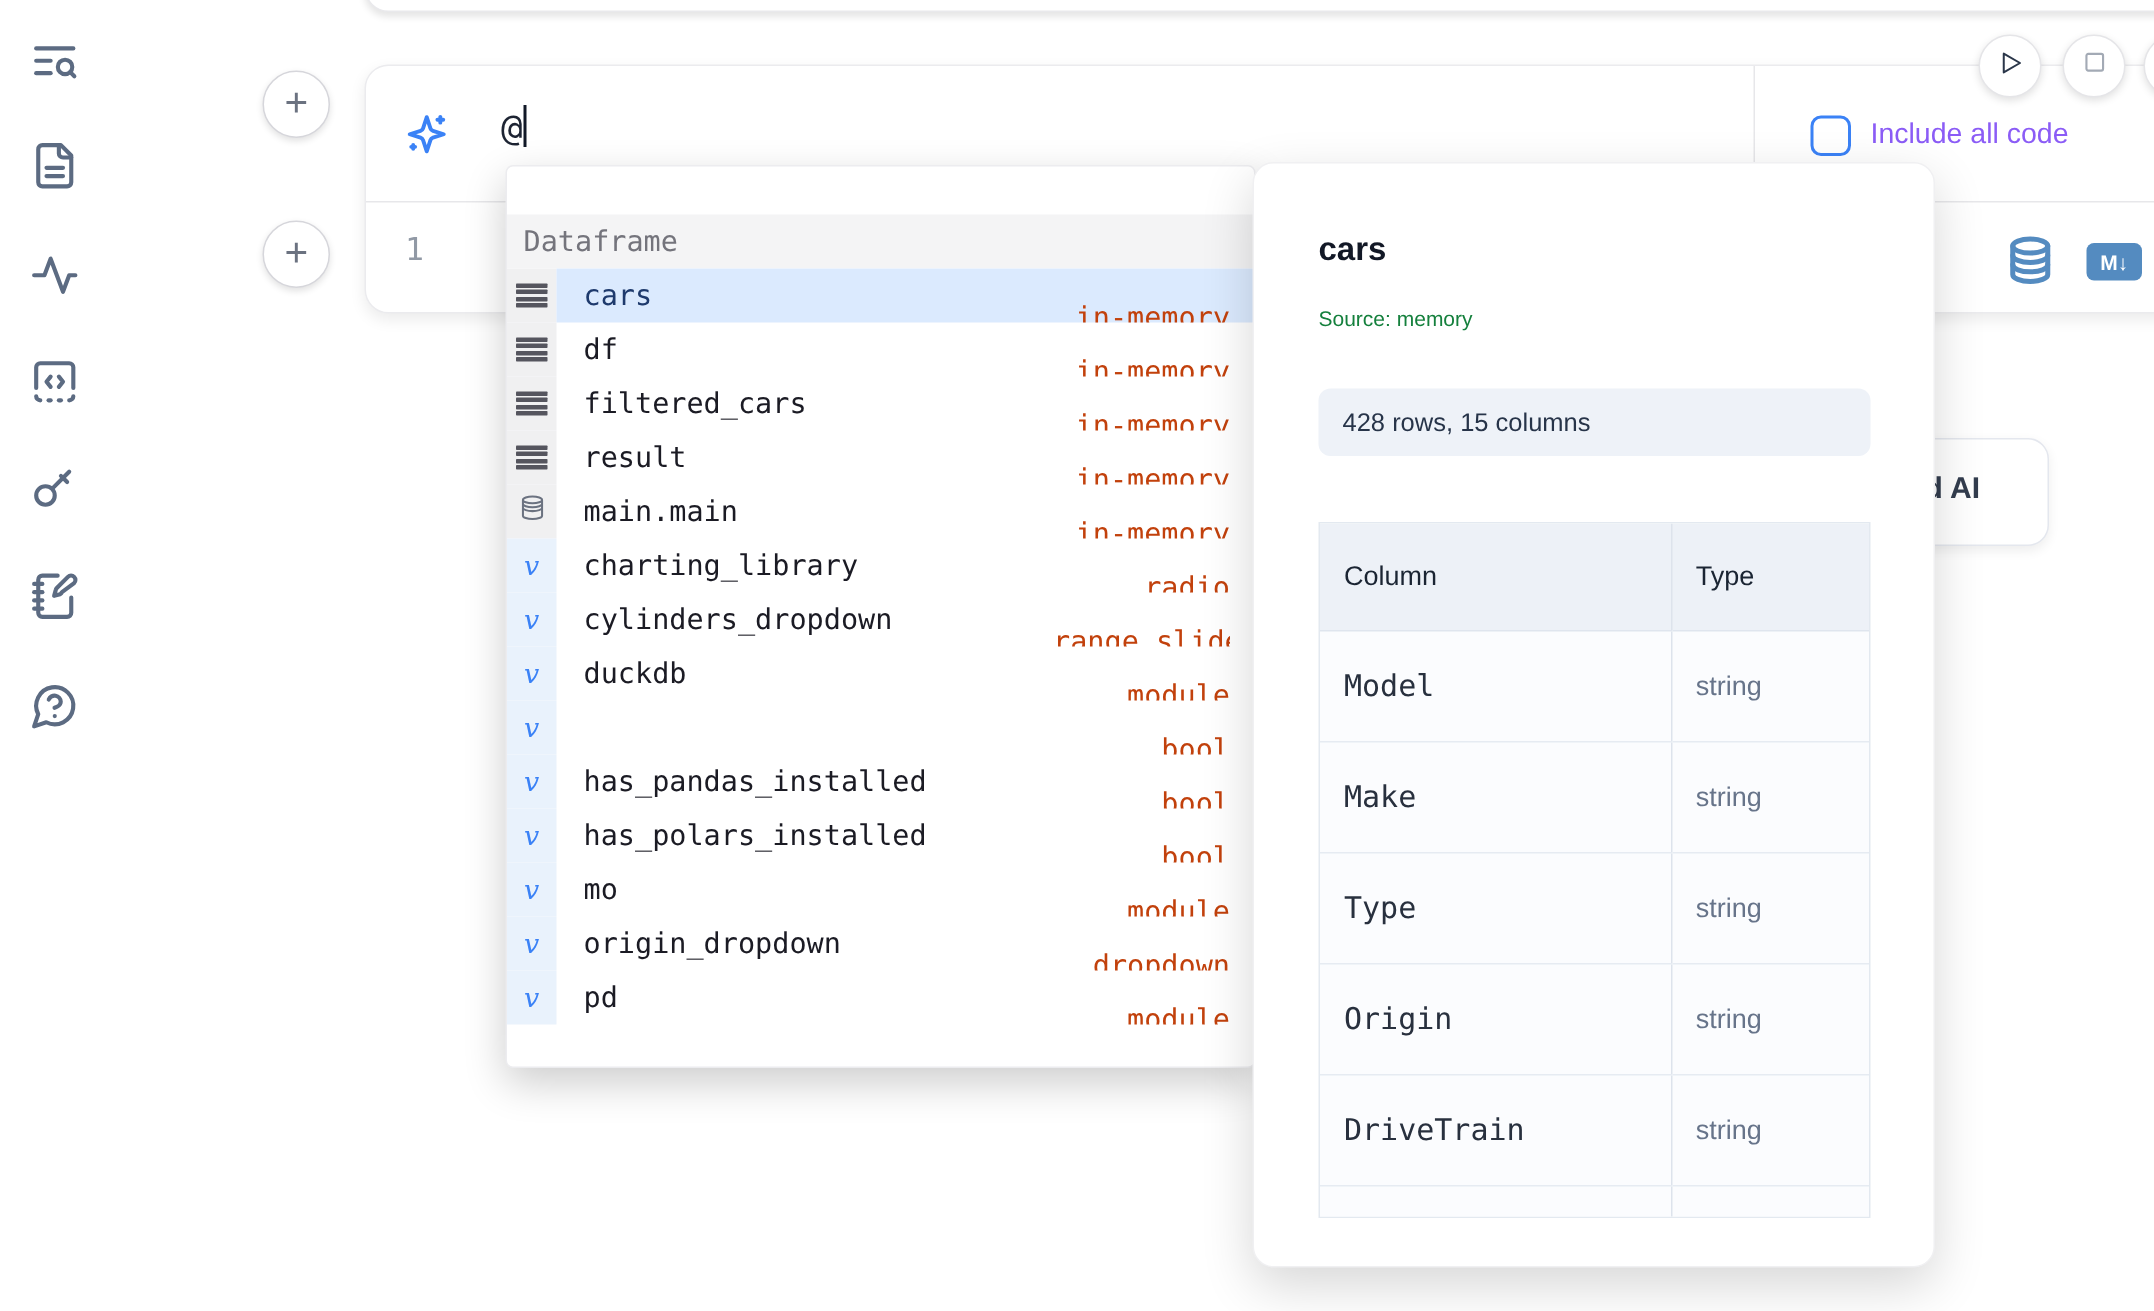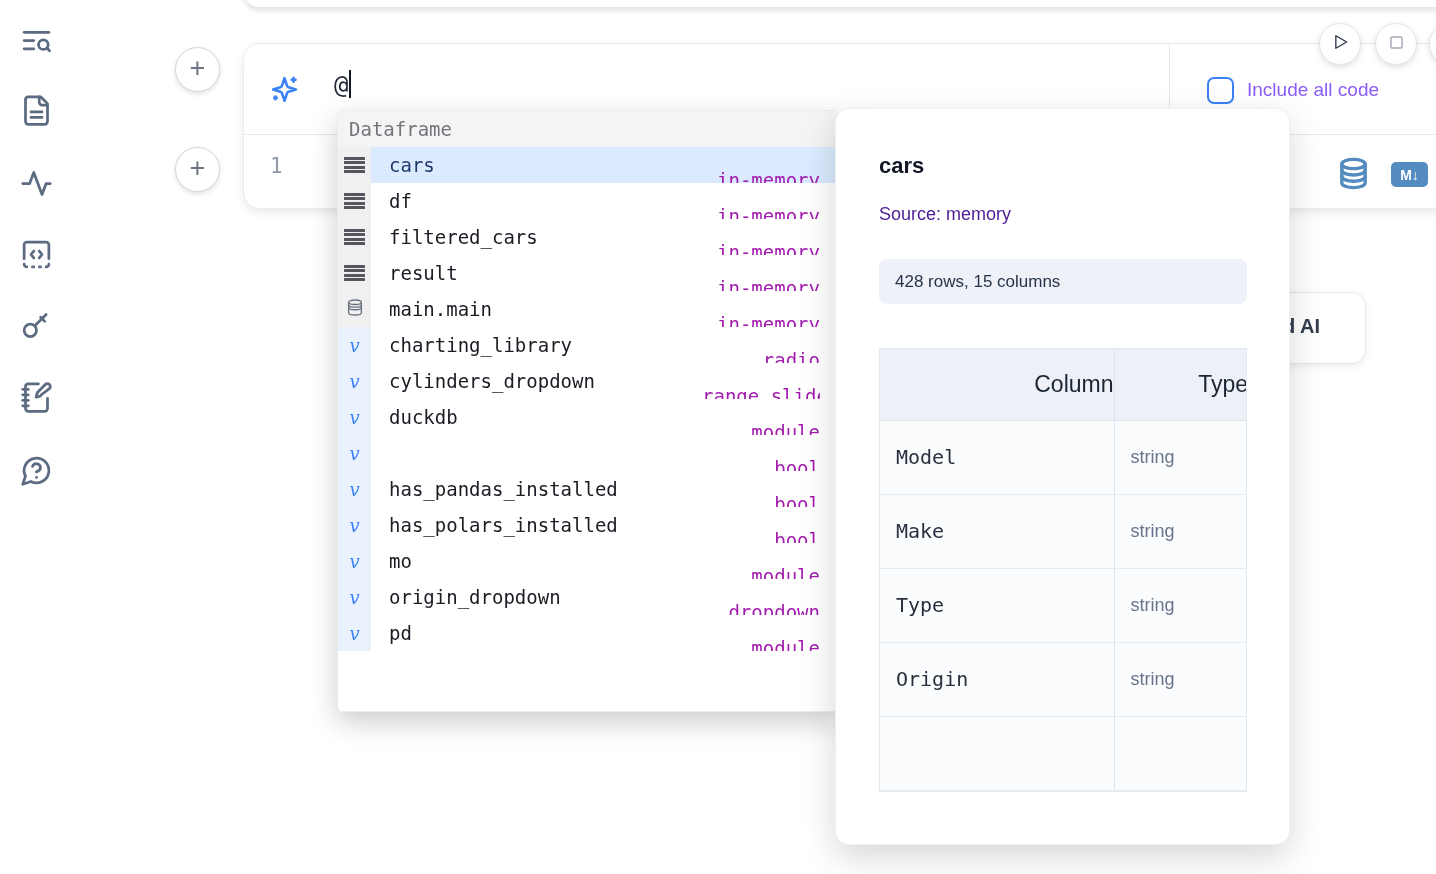--- a/index.html
+++ b/index.html
@@ -50,54 +50,54 @@
   .db-tool { left:1092px; top:20px; width:35px; height:35px; }
   .db-tool svg { width:100%; height:100%; fill:none; stroke:#548bc0; stroke-width:2.3; stroke-linecap:round; }
   .md-tool { left:1147px; top:26px; width:37px; height:25px; background:#548bc0; border-radius:5px;
     color:#fff; display:flex; align-items:center; justify-content:center; font-weight:bold; font-size:14px; letter-spacing:0; }
 
   
   .dropdown { position:absolute; left:337px; top:110px; width:500px; height:602px;
     background:#fff; border:1px solid #ececef; border-radius:5px;
     box-shadow:0 10px 28px rgba(0,0,0,.20); overflow:hidden; z-index:5;
     font-family:"DejaVu Sans Mono", monospace; font-size:19px; }
-  .ac-header { height:36px; line-height:36px; background:#f4f4f5; color:#74747c; padding-left:11px; }
+  .ac-header { height:36px; line-height:36px; background:#f4f4f5; color:#74747c; padding-left:11px;margin-top:32px; }
   .ac-item { display:flex; align-items:stretch; height:36px; background:#fff; cursor:pointer; }
   .ac-gutter { width:33px; flex:0 0 33px; display:flex; align-items:center; justify-content:center; }
   .g-gray { background:#f0f0f1; }
   .g-blue { background:#e9f2fc; }
   .ac-main { flex:1; display:flex; align-items:center; padding-left:18px; padding-right:16px; overflow:hidden; color:#1b1b24; }
   .ac-item.selected .ac-main { background:#dbeafe; color:#1e3a6d; }
   .ac-name { white-space:nowrap; }
-  .ac-detail { margin-left:auto; color:#a21caf; white-space:nowrap;margin-top:29px; }
+  .ac-detail { margin-left:auto; color:#c2410c; white-space:nowrap;margin-top:29px; }
   .ac-detail.clip { width:118px; flex:0 0 118px; overflow:hidden; text-align:left; }
   .rows-icon { width:21px; height:17px; display:block; }
   .rows-icon i { display:block; height:3px; background:#55555e; margin-bottom:1.6px; border-radius:0.5px; }
   .tbl-icon svg { width:18px; height:19px; fill:none; stroke:#6b7280; stroke-width:1.8; }
   .var-icon { font-family:"DejaVu Serif", serif; font-style:italic; color:#3b82f6; font-size:18px; }
 
   
   .ai-btn { position:absolute; left:1254px; top:292px; width:112px; height:72px;
     background:#fff; border:1px solid #e4e7ee; border-radius:14px;
     box-shadow:0 3px 8px rgba(0,0,0,.07); z-index:4; cursor:pointer;
     font-size:20px; font-weight:bold; color:#333d4e; }
   .ai-btn span { position:absolute; left:28px; top:22px; white-space:nowrap; }
 
   
   .panel { position:absolute; left:835px; top:108px; width:455px; height:737px;
     background:#fff; border:1px solid #f0f0f2; border-radius:14px;
     box-shadow:0 12px 34px rgba(0,0,0,.16); z-index:8; overflow:hidden; }
   .panel-title { position:absolute; left:43px; top:44px; font-size:22px; font-weight:bold; color:#121826; }
-  .panel-source { position:absolute; left:43px; top:95px; font-size:18px; color:#4c1d95;text-align:center; }
+  .panel-source { position:absolute; left:43px; top:95px; font-size:14px; color:#15803d;text-align:center; }
   .panel-pill { position:absolute; left:43px; top:150px; width:368px; height:45px;
     background:#eef2f8; border-radius:8px; font-size:17px; color:#273449; line-height:45px; padding-left:16px; }
   .schema-wrap { position:absolute; left:43px; top:239px; width:368px; max-height:464px; overflow:hidden;
     border:1px solid #e3e9f0; }
   table.schema { border-collapse:collapse; width:368px; }
-  table.schema th { background:#edf1f7; font-weight:normal; font-size:23px; color:#1b2533; text-align:right;
+  table.schema th { background:#edf1f7; font-weight:normal; font-size:18px; color:#1b2533; text-align:left;
     height:71px; padding-left:16px; border-bottom:1px solid #dfe5ee; }
   table.schema th + th, table.schema td + td { border-left:1px solid #dde3ec; }
   table.schema td { background:#fbfcfe; height:74px; padding-left:16px; border-bottom:1px solid #e6ebf2; }
   td.col-name { font-family:"DejaVu Sans Mono", monospace; font-size:20px; color:#28303e; }
   td.col-type { font-size:18px; color:#67748a; }
   table.schema col.c1 { width:234px; } table.schema col.c2 { width:134px; }
 </style>
 </head>
 <body>
 
@@ -397,20 +397,24 @@
             </tr>
             <tr>
               <td class="col-name">Type</td>
               <td class="col-type">string</td>
             </tr>
             <tr>
               <td class="col-name">Origin</td>
               <td class="col-type">string</td>
             </tr>
             <tr>
+              <td class="col-name">DriveTrain</td>
+              <td class="col-type">string</td>
+            </tr>
+            <tr>
               <td class="col-name"></td>
               <td class="col-type"></td>
             </tr>
           </tbody>
       </table>
     </div>
   </div>
 
 </div>
 

